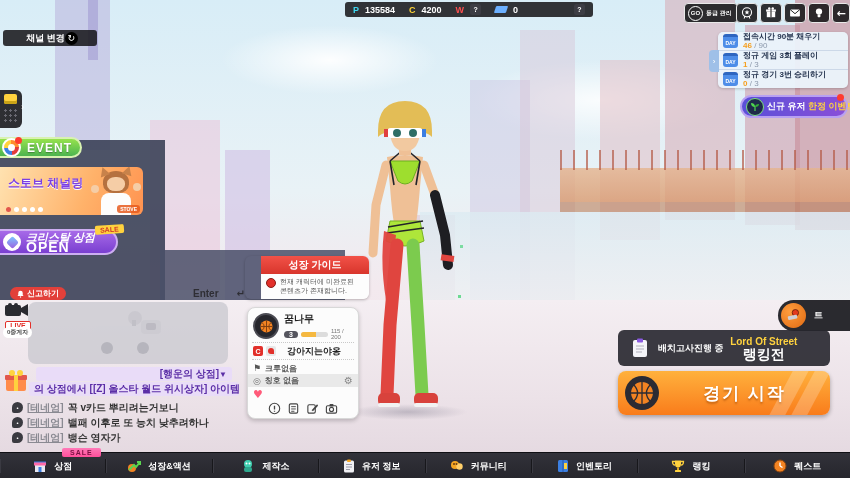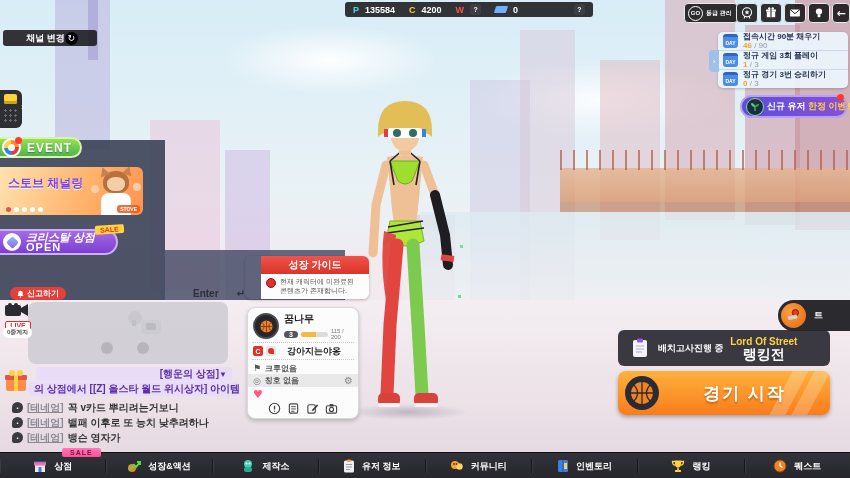--- a/index.html
+++ b/index.html
@@ -242,21 +242,21 @@
     </span>
     <span class="white bold" style="position:absolute;right:3px;bottom:2px;font-size:5px;background:rgba(230,90,30,.85);border-radius:3px;padding:1px 3px;">STOVE</span>
   </div>
 
   <div class="abs flex" style="left:0;top:229px;width:118px;height:26px;background:linear-gradient(180deg,#a76ae8,#7a3fd0);border:2px solid #cdaef2;border-left:none;border-radius:0 14px 14px 0;box-sizing:border-box;gap:5px;">
     <span class="flex" style="width:18px;height:18px;margin-left:3px;background:#fff;border-radius:50%;justify-content:center;flex:none;">
       <span style="width:9px;height:9px;background:linear-gradient(135deg,#7cc8ff,#9b5fe0);transform:rotate(45deg);border-radius:2px;"></span>
     </span>
     <span style="display:flex;flex-direction:column;line-height:10px;">
       <span class="white bold" style="font-size:11px;font-style:italic;">크리스탈 상점</span>
-      <span class="white bold" style="font-size:11px;letter-spacing:1px;">OPEN</span>
+      <span class="white bold" style="font-size:14px;letter-spacing:1px;">OPEN</span>
     </span>
     <span class="bold" style="position:absolute;right:-8px;top:-6px;background:#ffd23e;color:#d03a2a;font-size:7px;padding:1px 5px;border-radius:2px;transform:rotate(-4deg);">SALE</span>
   </div>
 
   <div class="abs flex" style="left:10px;top:287px;height:13px;background:#e2403a;border-radius:7px;padding:0 7px;gap:3px;">
     <svg width="7" height="8" viewBox="0 0 10 11">
         <path d="M5,1 a3.2,3.2 0 0 1 3.2,3.2 v2.6 l1.2,1.6 h-8.8 l1.2,-1.6 v-2.6 a3.2,3.2 0 0 1 3.2,-3.2 z" fill="#fff"></path>
         <circle cx="5" cy="9.8" r="1" fill="#fff"></circle>
       </svg>
     <span class="white bold" style="font-size:8px;">신고하기</span>

